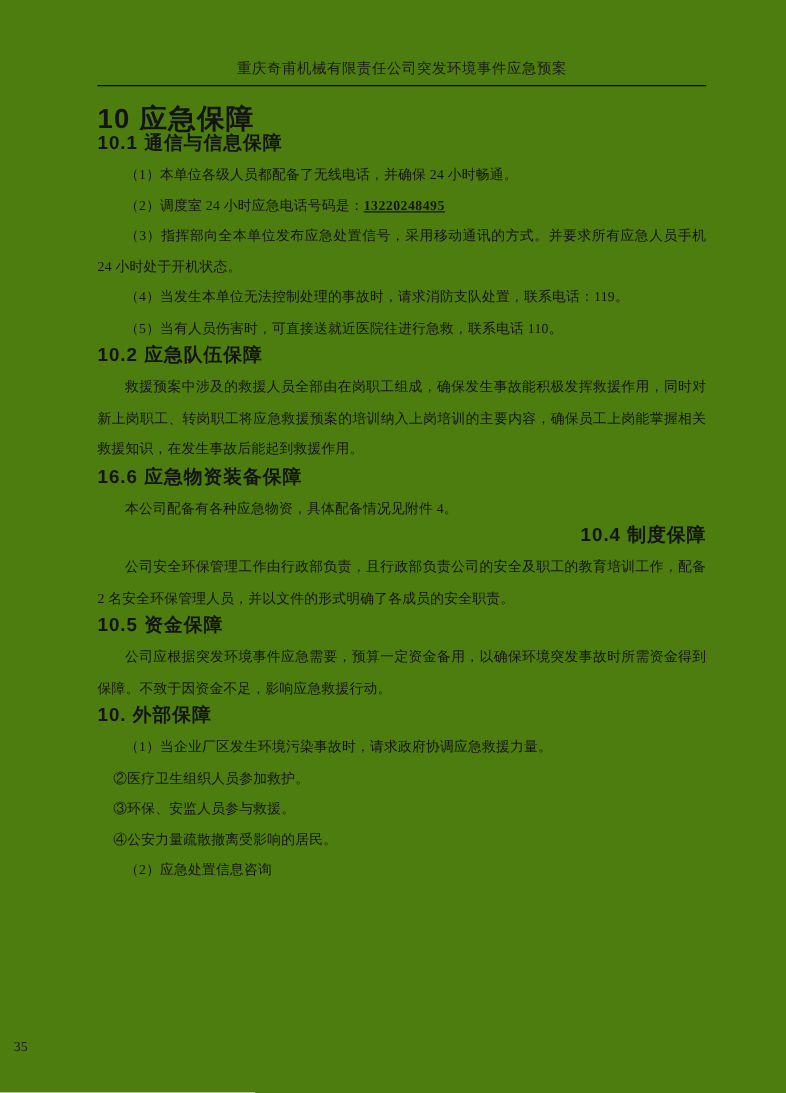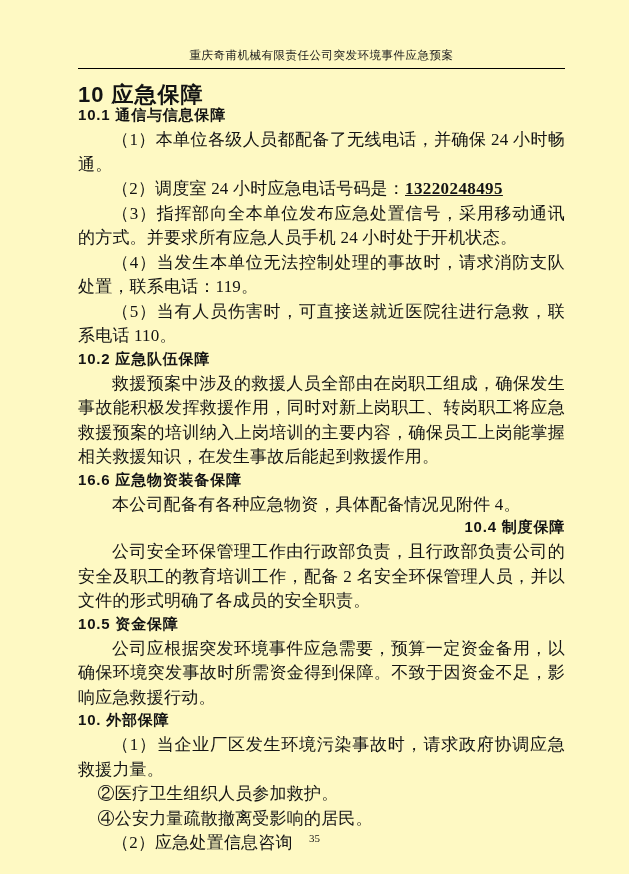--- a/index.html
+++ b/index.html
@@ -4,21 +4,21 @@
 <style>
   html, body {
     margin: 0;
     padding: 0;
     background: #ffffff;
   }
   .page {
     position: relative;
     width: 629px;
     height: 874px;
-    background: #fef9c3;
+    background: #4d7c0f;
     box-sizing: border-box;
     padding: 48px 64px 0 78px;
     overflow: hidden;
     font-family: "Liberation Serif", "DejaVu Serif", serif;
     color: #141414;
   }
   .header-title {
     text-align: center;
     font-size: 11.5px;
     line-height: 14px;
@@ -46,41 +46,41 @@
     letter-spacing: 0.8px;
     margin: 0 0 4px 0;
   }
   .mt-s101 { margin-top: 14px; }
   .mt-s102 { margin-top: 13px; }
   .mt-s103 { margin-top: 6px; }
   .mt-s104 { margin-top: 4px; text-align: right; }
   .mt-s105 { margin-top: 6px; }
   .mt-s10x { margin-top: 18px; margin-bottom: 6px; }
   p.body {
-    font-size: 17px;
+    font-size: 11px;
     line-height: 24.5px;
     margin: 0;
     text-align: justify;
     text-indent: 2em;
     letter-spacing: 0.2px;
   }
   p.sub {
     text-indent: 1.15em;
   }
   .phone {
     font-weight: bold;
     text-decoration: underline;
     letter-spacing: 0.4px;
   }
   .page-number {
     position: absolute;
-    left: 0;
+    left: 11px;
     right: 0;
     bottom: 30px;
-    text-align: center;
+    text-align: left;
     font-size: 11px;
     color: #1a1a1a;
   }
 </style>
 </head>
 <body>
 
 <div class="page">
 
   <div>
@@ -105,18 +105,19 @@
 
   <h2 class="section mt-s104">10.4  制度保障</h2>
   <p class="body">公司安全环保管理工作由行政部负责，且行政部负责公司的安全及职工的教育培训工作，配备 2 名安全环保管理人员，并以文件的形式明确了各成员的安全职责。</p>
 
   <h2 class="section mt-s105">10.5  资金保障</h2>
   <p class="body">公司应根据突发环境事件应急需要，预算一定资金备用，以确保环境突发事故时所需资金得到保障。不致于因资金不足，影响应急救援行动。</p>
 
   <h2 class="section mt-s10x">10.  外部保障</h2>
   <p class="body">（1）当企业厂区发生环境污染事故时，请求政府协调应急救援力量。</p>
   <p class="body sub">②医疗卫生组织人员参加救护。</p>
+  <p class="body sub">③环保、安监人员参与救援。</p>
   <p class="body sub">④公安力量疏散撤离受影响的居民。</p>
   <p class="body">（2）应急处置信息咨询</p>
 
   <div class="page-number">35</div>
 
 </div>
 
 </body></html>

